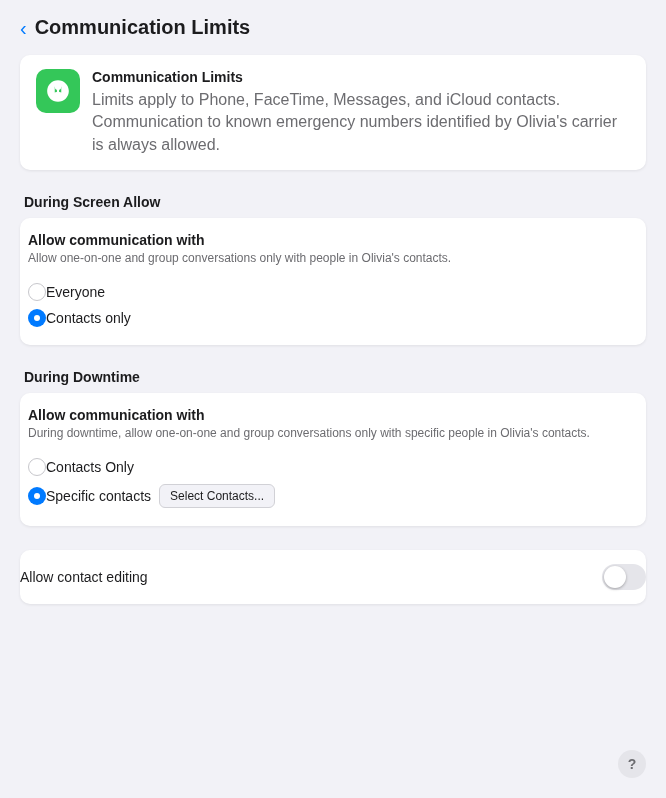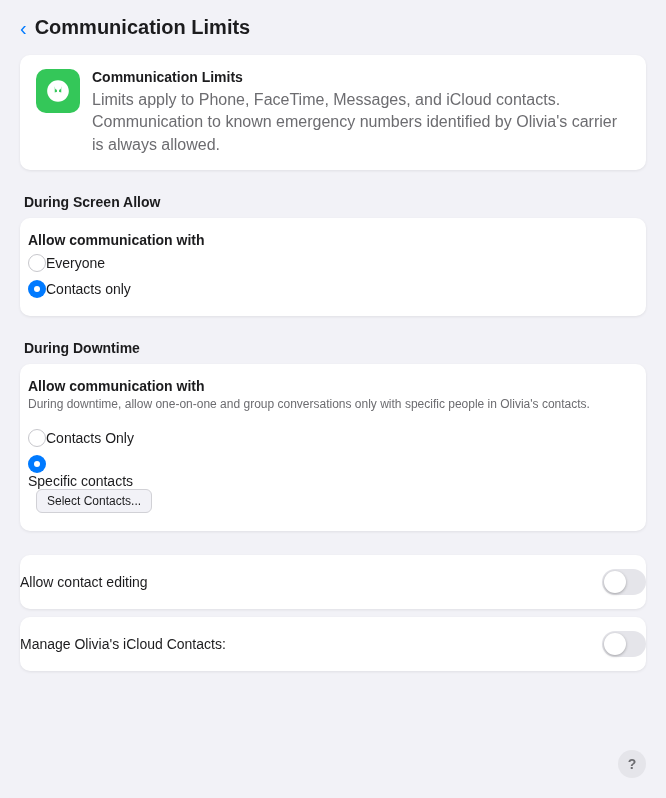--- a/index.html
+++ b/index.html
@@ -204,22 +204,21 @@
       border-radius: 6px;
       padding: 4px 10px;
       font-size: 12px;
       color: #1c1c1e;
       cursor: pointer;
       margin-left: 8px;
     }
 
     .specific-contacts-row {
       display: flex;
-      align-items: flex-start;
-      flex-direction: column;
+      align-items: center;
     }
 
     .help-btn {
       position: absolute;
       bottom: 20px;
       right: 20px;
       width: 28px;
       height: 28px;
       border-radius: 50%;
       background: #e5e5ea;
@@ -255,20 +254,21 @@
     <div class="info-text">
       <div class="info-title">Communication Limits</div>
       <div class="info-desc">Limits apply to Phone, FaceTime, Messages, and iCloud contacts. Communication to known emergency numbers identified by Olivia's carrier is always allowed.</div>
     </div>
   </div>
 
   <div class="section-label">During Screen Allow</div>
 
   <div class="card">
     <div class="card-title">Allow communication with</div>
+    <div class="card-subtitle">Allow one-on-one and group conversations only with people in Olivia's contacts.</div>
 
     <div class="radio-option">
       <div class="radio-circle"></div>
       <label>Everyone</label>
     </div>
 
     <div class="radio-option">
       <div class="radio-circle selected"></div>
       <label>Contacts only</label>
     </div>
@@ -291,20 +291,16 @@
       <label>Specific contacts</label>
       <button class="select-contacts-btn">Select Contacts...</button>
     </div>
   </div>
 
   <div class="toggle-row">
     <span class="toggle-label">Allow contact editing</span>
     <div class="toggle-switch"></div>
   </div>
 
-  <div class="toggle-row">
-    <span class="toggle-label">Manage Olivia's iCloud Contacts:</span>
-    <div class="toggle-switch"></div>
-  </div>
 
   <button class="help-btn">?</button>
 
 </div>
 
 </body></html>

